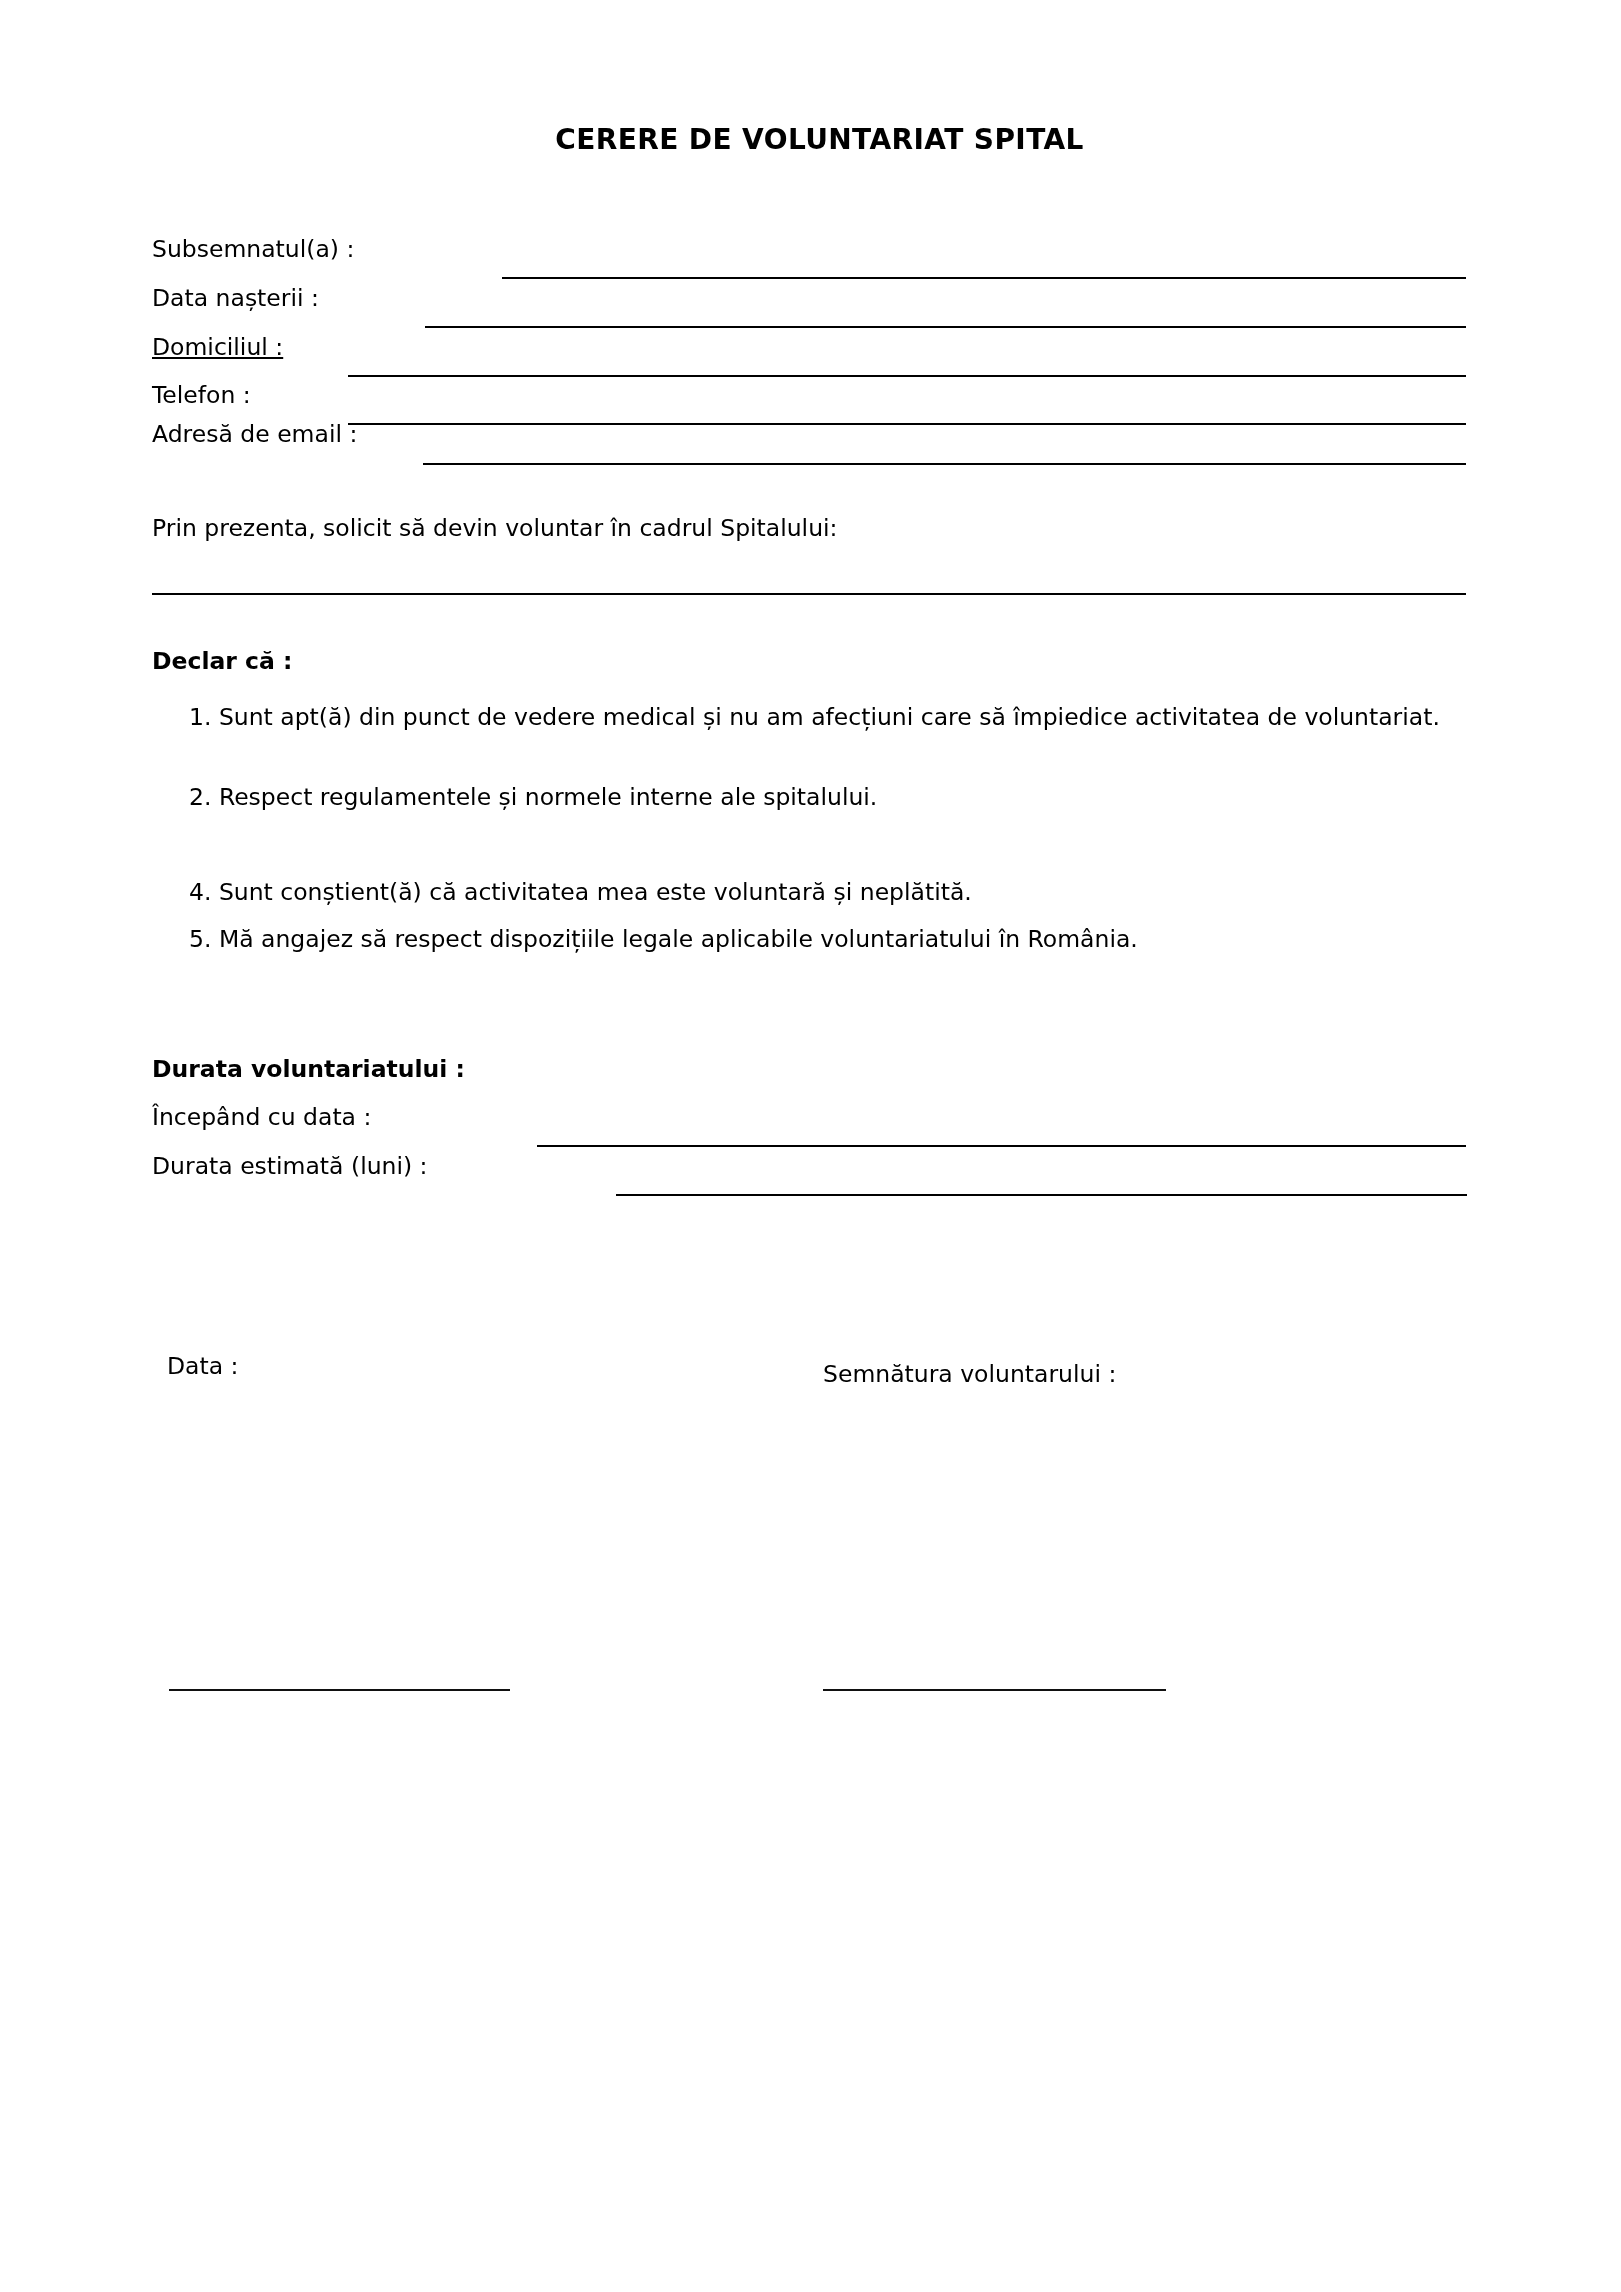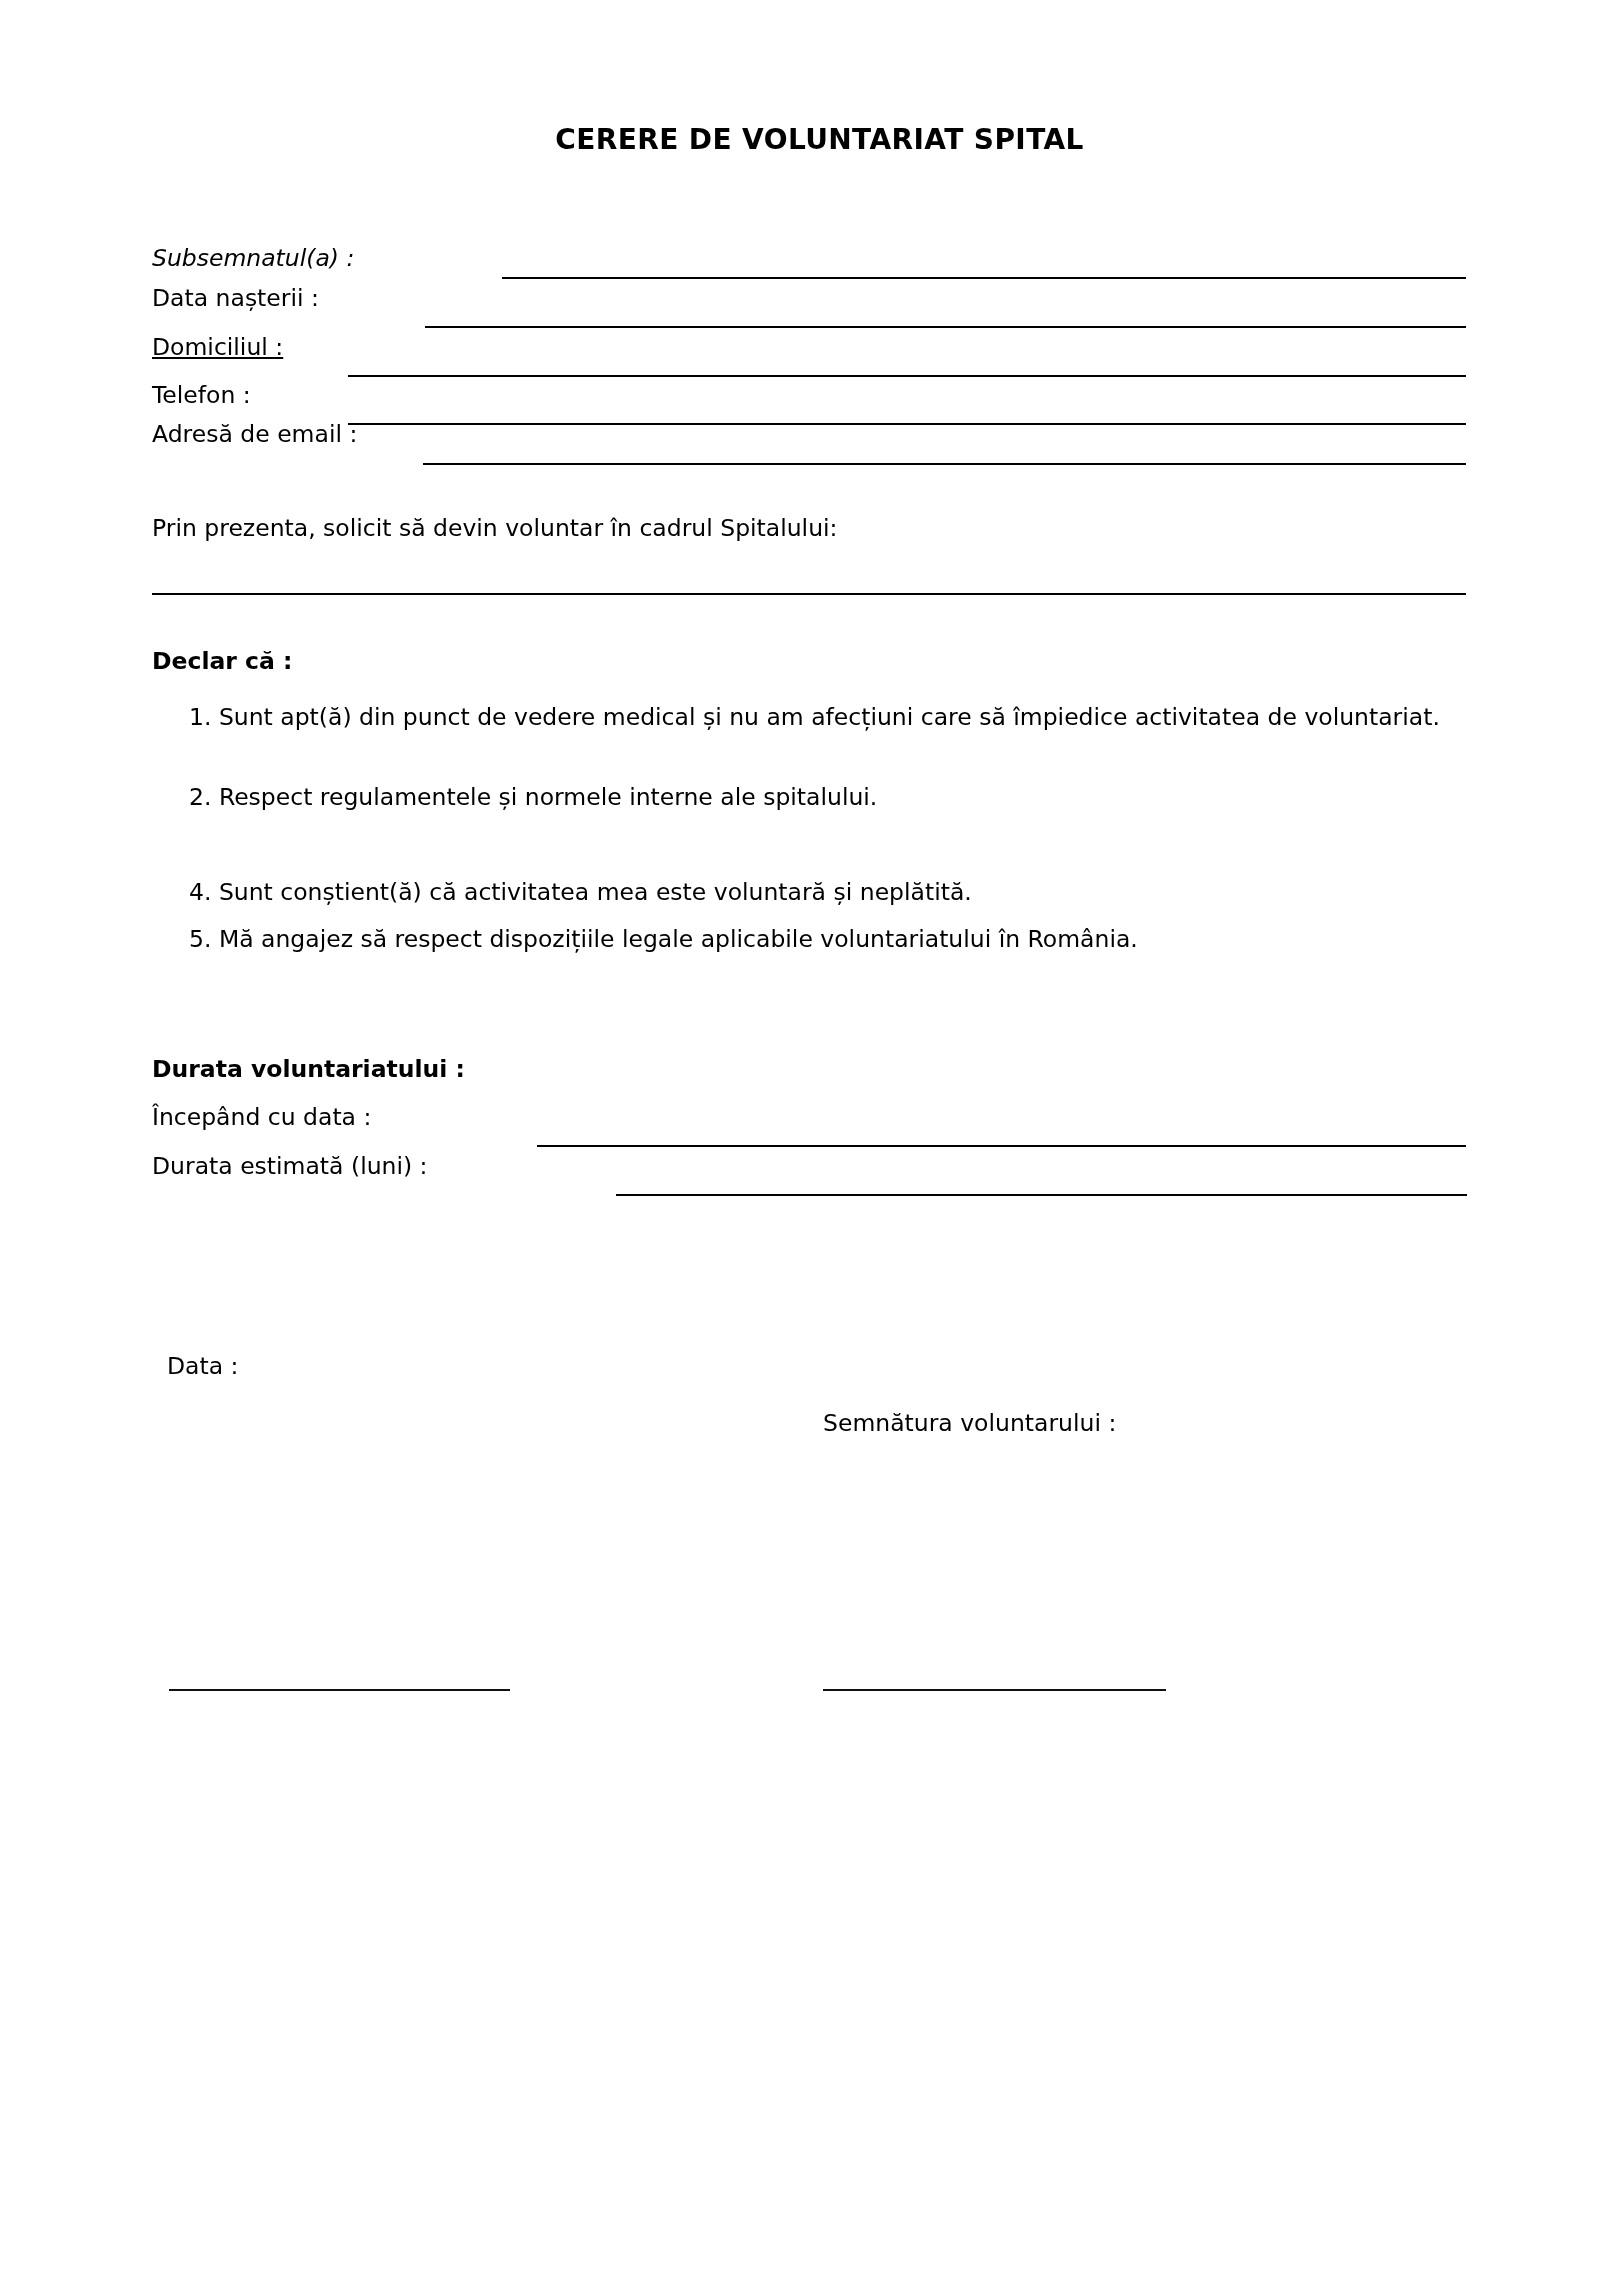--- a/index.html
+++ b/index.html
@@ -44,21 +44,21 @@
     position: absolute;
     height: 0;
     border-top: 2.9px solid #000000;
   }
   .rule-thin {
     position: absolute;
     height: 0;
     border-top: 2.9px solid #111111;
   }
   
-  #f-subsemnatul-label { left: 152px; top: 247px; font-style: italic; }
+  #f-subsemnatul-label { left: 152px; top: 238px; }
   #f-subsemnatul-rule  { left: 502px; top: 277px; width: 964px; }
 
   #f-datanasterii-label { left: 152px; top: 287px; }
   #f-datanasterii-rule  { left: 425px; top: 326px; width: 1041px; }
 
   #f-domiciliul-label { left: 152px; top: 336px; text-decoration: underline; }
   #f-domiciliul-rule  { left: 348px; top: 375px; width: 1118px; }
 
   #f-telefon-label { left: 152px; top: 384px; }
   #f-telefon-rule  { left: 348px; top: 423px; width: 1118px; }
@@ -96,21 +96,21 @@
   #closing {
     position: absolute;
     left: 152px;
     top: 1247px;
     width: 1320px;
     font-size: 23.5px;
     line-height: 1.40;
   }
   
   #sig-data-label { left: 167px; top: 1355px; }
-  #sig-volunteer-label { left: 823px; top: 1412px; }
+  #sig-volunteer-label { left: 823px; top: 1363px; }
 
   #sig-rule-left  { left: 169px; top: 1689px; width: 341px; }
   #sig-rule-right { left: 823px; top: 1689px; width: 343px; }
 </style>
 </head>
 <body>
 
 <div class="page">
 
   <div class="doc-title">CERERE DE VOLUNTARIAT SPITAL</div>

